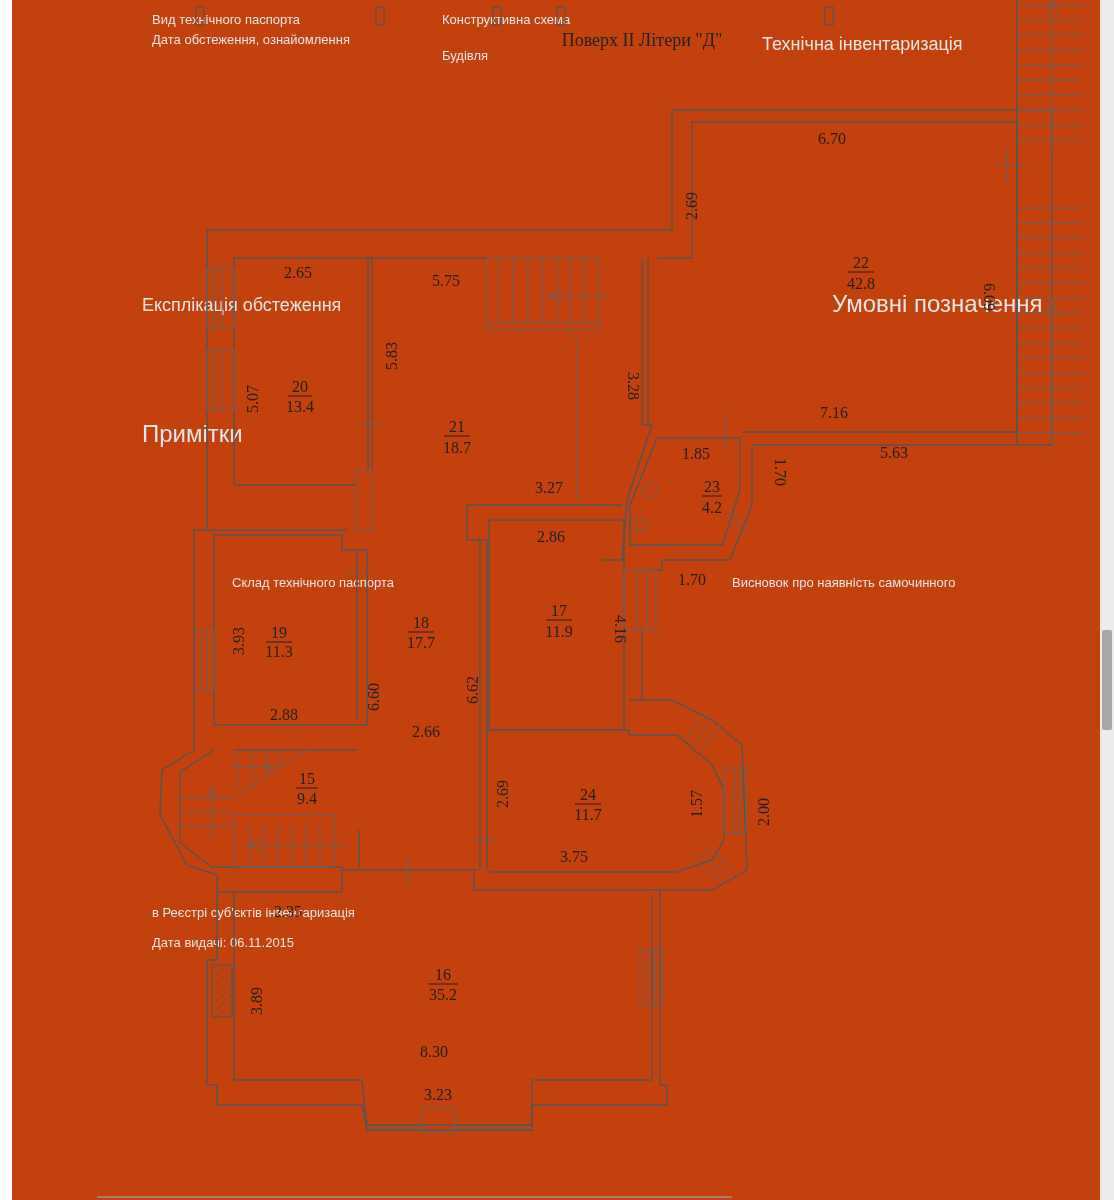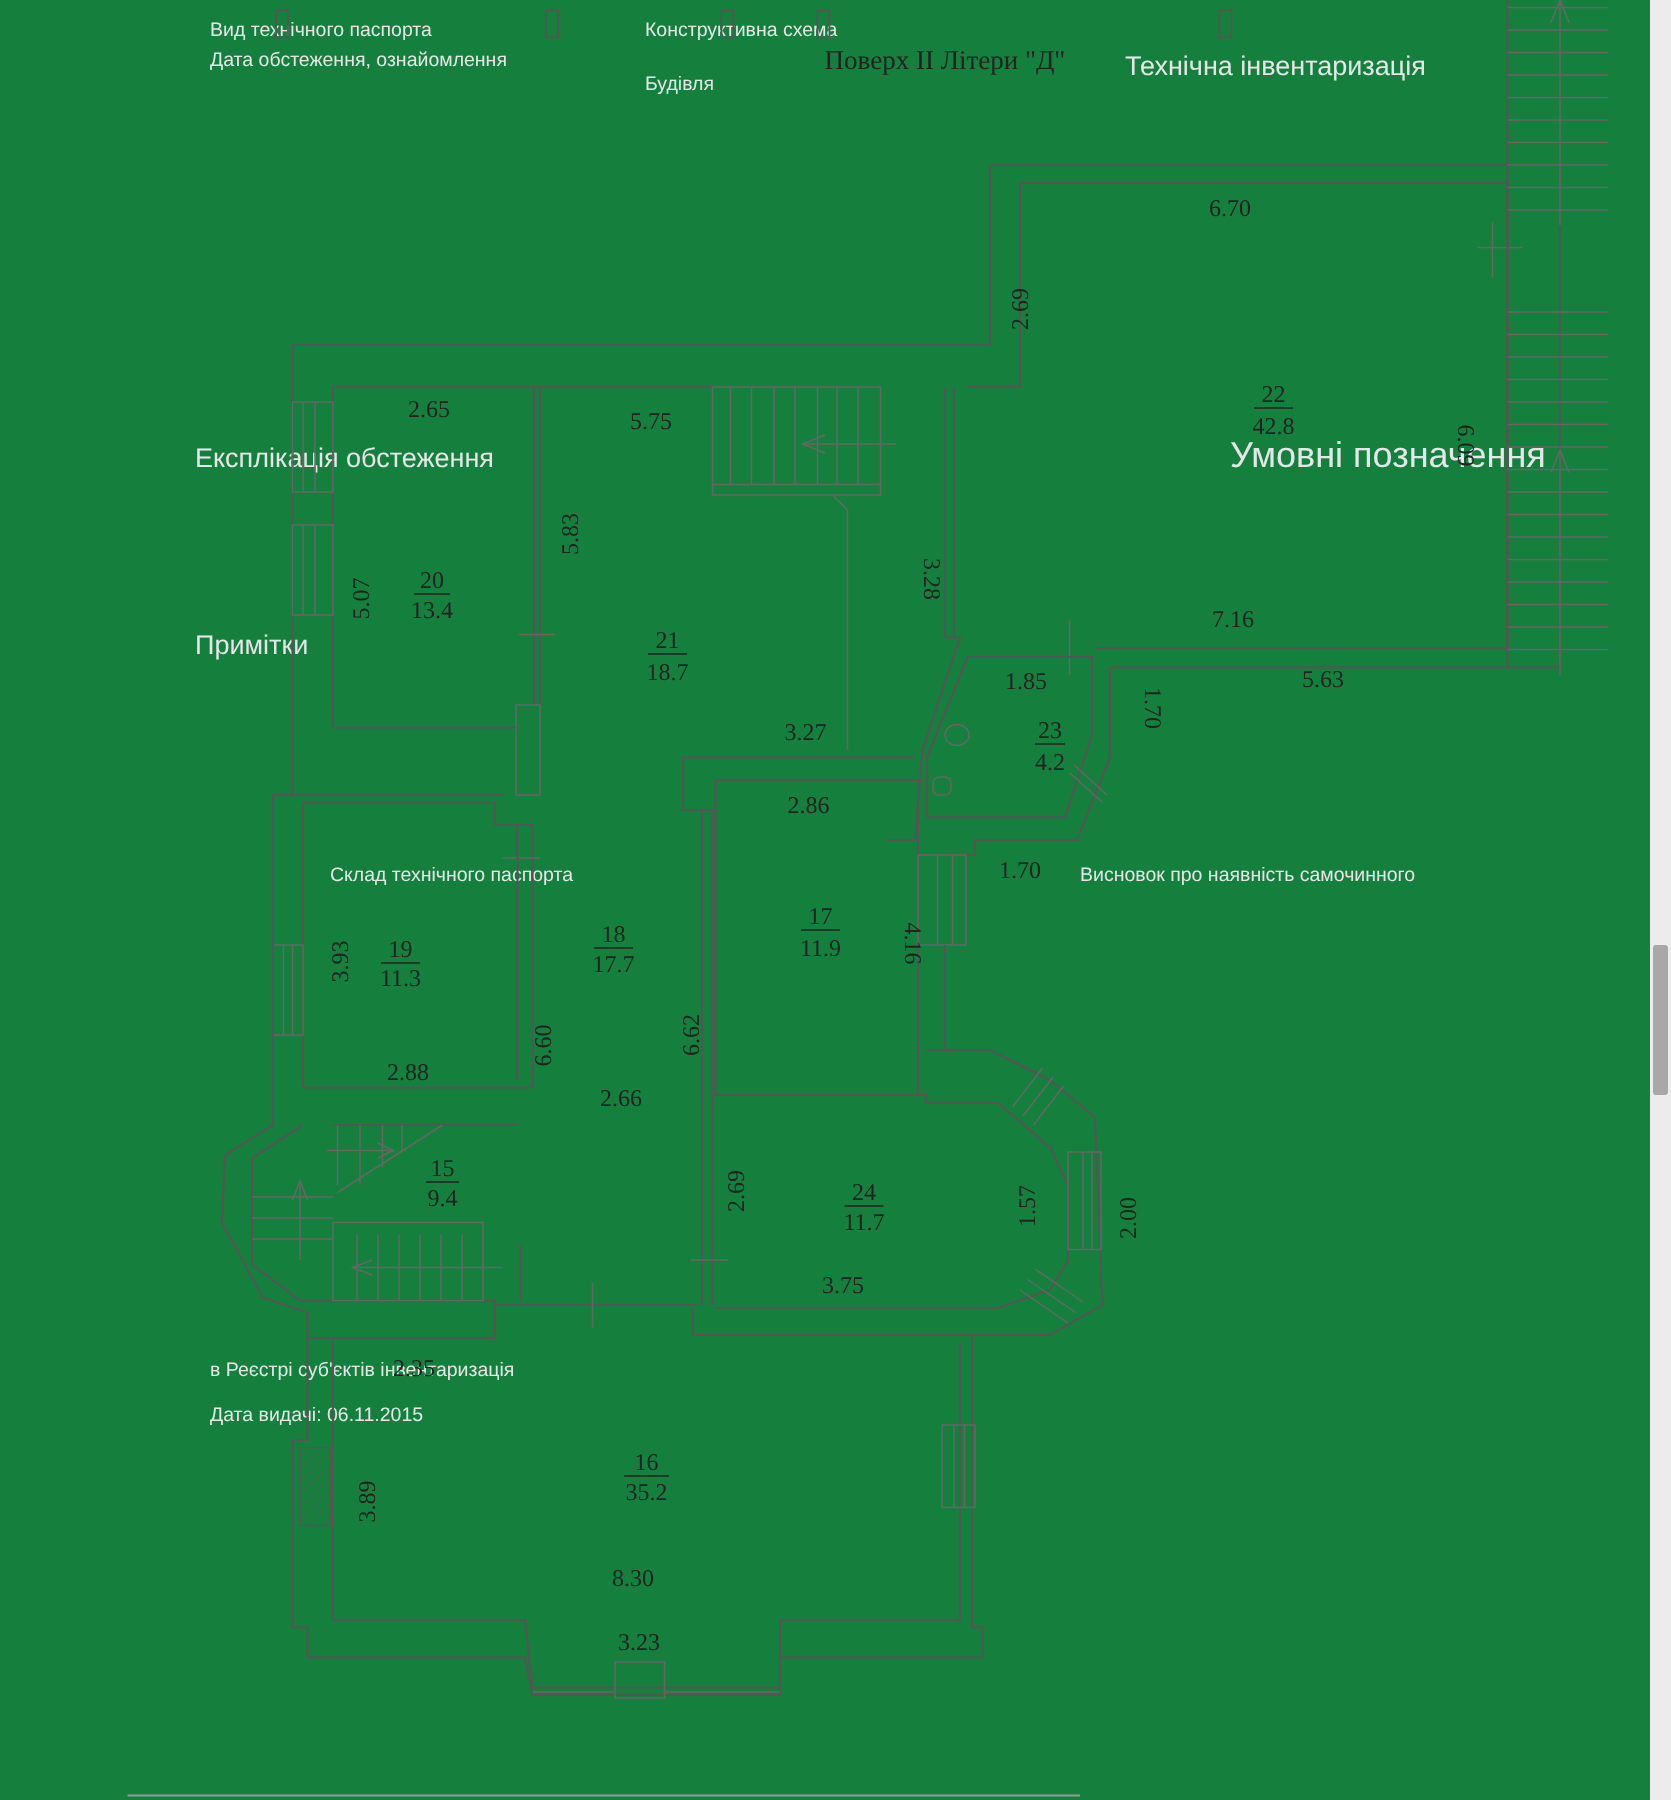--- a/index.html
+++ b/index.html
@@ -1,17 +1,17 @@
 <!DOCTYPE html>
 <html><head>
   <meta charset="utf-8">
   <style>
     html, body { margin: 0; padding: 0; background: #ffffff; }
     body { width: 1114px; height: 1200px; position: relative; overflow: hidden; font-family: "Liberation Serif", serif; }
-    .page { position: absolute; left: 0; top: 0; width: 1100px; height: 1200px; background: #15803d; }
+    .page { position: absolute; left: 12px; top: 0; width: 1100px; height: 1200px; background: #c2410c; }
     .ghost { position: absolute; color: #e6e6ea; font-family: "Liberation Sans", sans-serif; font-size: 13px; white-space: nowrap; }
     .title { position: absolute; left: 0; top: 30px; width: 1260px; text-align: center; font-size: 18px; color: #222; }
     .scrollbar { position: absolute; right: 0; top: 0; width: 14px; height: 1200px; background: #ececec; }
     .scroll-thumb { position: absolute; right: 2px; top: 630px; width: 10px; height: 100px; background: #a8a8a8; border-radius: 2px; }
     svg { position: absolute; left: 0; top: 0; }
     .w { fill: none; stroke: #555; stroke-width: 1.4; }
     .t { stroke: #666; stroke-width: 1; fill: none; }
     .lbl { font-family: "Liberation Serif", serif; font-size: 16px; fill: #222; }
     .rn { font-family: "Liberation Serif", serif; font-size: 16px; fill: #222; text-anchor: middle; }
     .tick-sq { fill: none; stroke: #555; stroke-width: 1.2; }
@@ -21,21 +21,21 @@
 
 <div class="page">
 
   <div class="ghost" style="left:140px;top:12px;">Вид технічного паспорта</div>
   <div class="ghost" style="left:140px;top:32px;">Дата обстеження, ознайомлення</div>
   <div class="ghost" style="left:430px;top:12px;">Конструктивна схема</div>
   <div class="ghost" style="left:430px;top:48px;">Будівля</div>
   <div class="ghost" style="left:750px;top:34px;font-size:18px;">Технічна інвентаризація</div>
   <div class="ghost" style="left:820px;top:290px;font-size:24px;">Умовні позначення</div>
   <div class="ghost" style="left:130px;top:295px;font-size:18px;">Експлікація обстеження</div>
-  <div class="ghost" style="left:130px;top:420px;font-size:18px;">Примітки</div>
+  <div class="ghost" style="left:130px;top:420px;font-size:24px;">Примітки</div>
   <div class="ghost" style="left:220px;top:575px;">Склад технічного паспорта</div>
   <div class="ghost" style="left:720px;top:575px;">Висновок про наявність самочинного</div>
   <div class="ghost" style="left:140px;top:905px;">в Реєстрі суб'єктів інвентаризація</div>
   <div class="ghost" style="left:140px;top:935px;">Дата видачі: 06.11.2015</div>
 
   <div class="title" style="width:1260px;">Поверх II Літери "Д"</div>
 
   <svg width="1100" height="1200" viewBox="0 0 1100 1200">
 
     <rect class="tick-sq" x="184" y="7" width="8" height="18"></rect>

